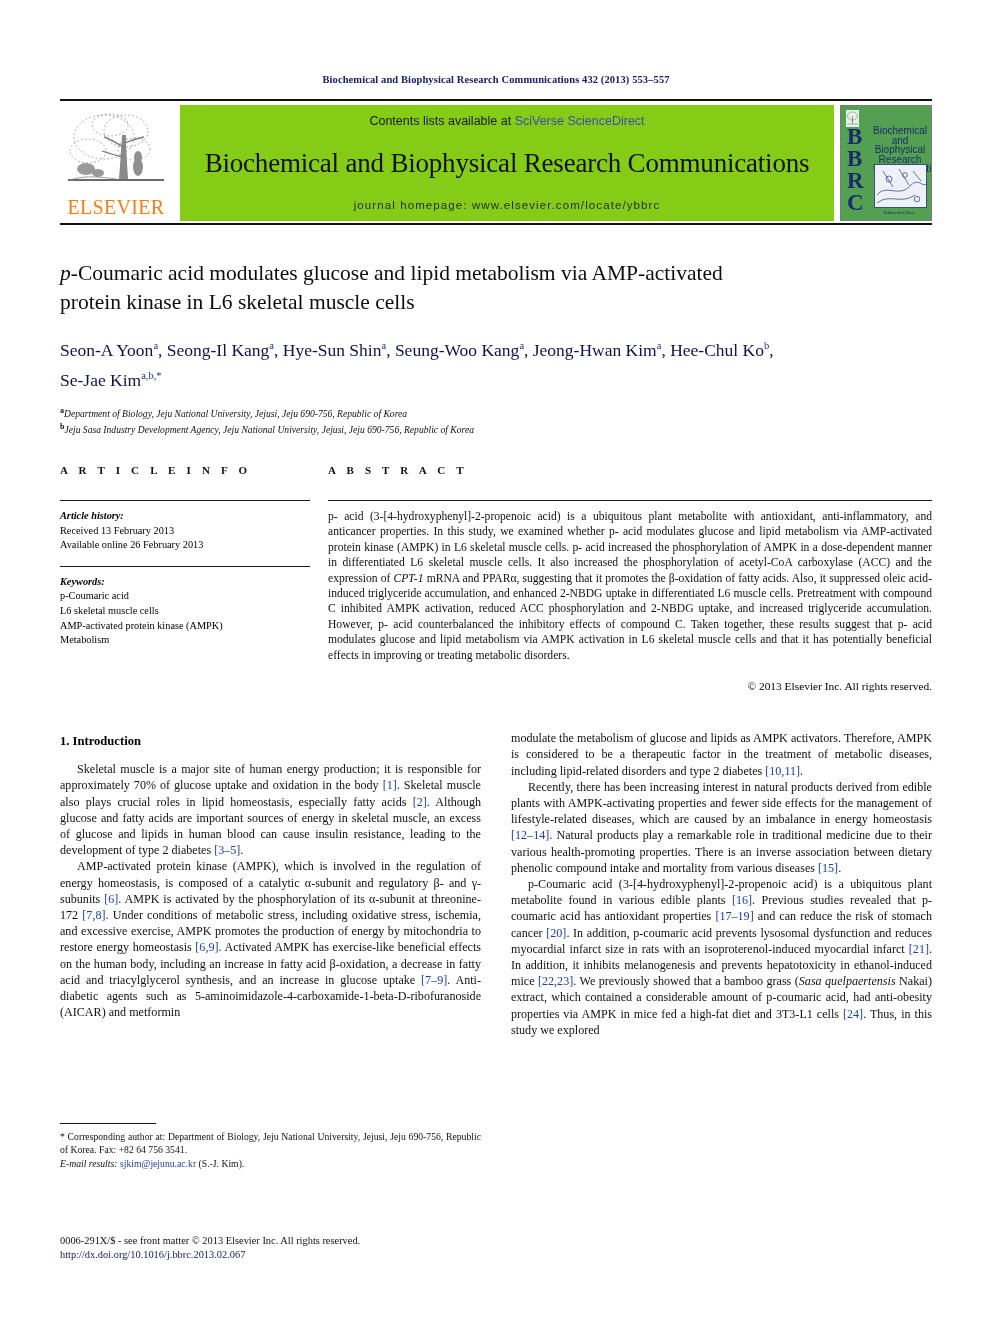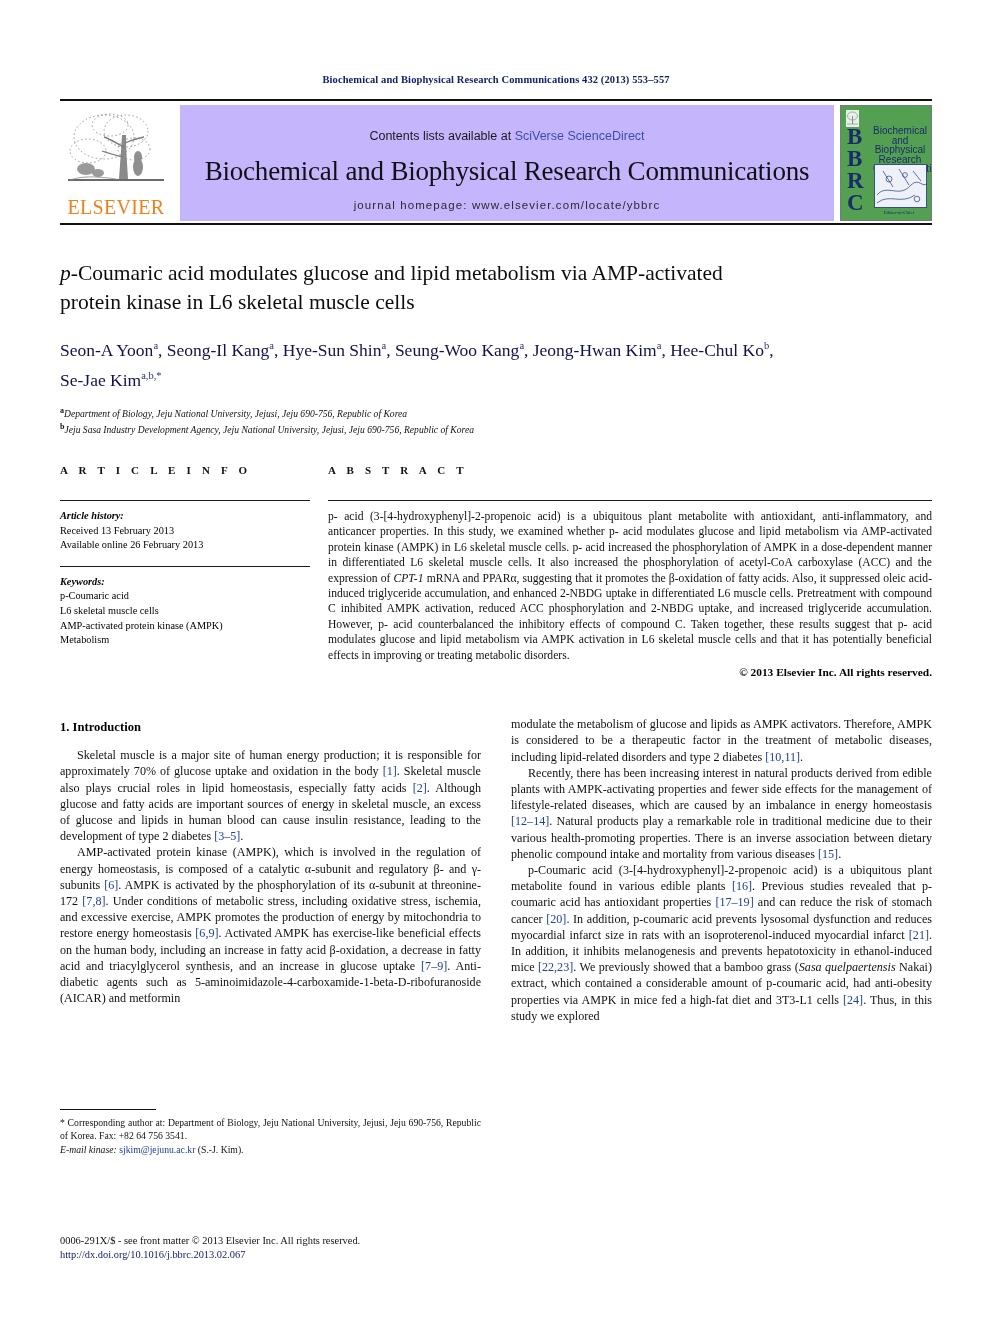--- a/index.html
+++ b/index.html
@@ -48,27 +48,27 @@
   .elsevier-word {
     font-family: "Liberation Serif", serif;
     color: #f07f1a;
     font-size: 20px;
     letter-spacing: .3px;
     line-height: 1;
     margin-top: -2px;
   }
   .banner {
     flex: 1 1 auto;
-    background: #c4b5fd;
+    background: #84cc16;
     margin: 0 6px 2px 8px;
     display: flex;
     flex-direction: column;
     justify-content: space-between;
     align-items: center;
-    padding: 24px 6px 10px 6px;
+    padding: 9px 6px 10px 6px;
   }
   .contents-line {
     font-family: "Liberation Sans", sans-serif;
     font-size: 12.5px;
     color: #1a1a1a;
   }
   .contents-line .sd { color: #3b4fa8; }
   .journal-title {
     font-family: "Liberation Serif", serif;
     font-size: 27px;
@@ -179,22 +179,21 @@
   .abstract-body {
     font-size: 11.6px;
     line-height: 15.4px;
     text-align: justify;
     color: #111;
   }
   .abstract-body .ital { font-style: italic; }
   .copyright-line {
     text-align: right;
     font-size: 11.4px;
-    margin-top: 3px;
-    font-weight: bold;
+    margin-top: 17px;
   }
 
   
   .body-cols {
     margin: 38px 60px 0 60px;
     display: flex;
     gap: 30px;
     height: 440px;
   }
   .bcol { width: 421px; flex: 0 0 421px; position: relative; }
@@ -370,21 +369,21 @@
     <div class="bcol">
       <h2 class="sec-title">1. Introduction</h2>
       <p class="para">Skeletal muscle is a major site of human energy production; it is responsible for approximately 70% of glucose uptake and oxidation in the body <span class="cite">[1]</span>. Skeletal muscle also plays crucial roles in lipid homeostasis, especially fatty acids <span class="cite">[2]</span>. Although glucose and fatty acids are important sources of energy in skeletal muscle, an excess of glucose and lipids in human blood can cause insulin resistance, leading to the development of type 2 diabetes <span class="cite">[3–5]</span>.</p>
       <p class="para">AMP-activated protein kinase (AMPK), which is involved in the regulation of energy homeostasis, is composed of a catalytic α-subunit and regulatory β- and γ-subunits <span class="cite">[6]</span>. AMPK is activated by the phosphorylation of its α-subunit at threonine-172 <span class="cite">[7,8]</span>. Under conditions of metabolic stress, including oxidative stress, ischemia, and excessive exercise, AMPK promotes the production of energy by mitochondria to restore energy homeostasis <span class="cite">[6,9]</span>. Activated AMPK has exercise-like beneficial effects on the human body, including an increase in fatty acid β-oxidation, a decrease in fatty acid and triacylglycerol synthesis, and an increase in glucose uptake <span class="cite">[7–9]</span>. Anti-diabetic agents such as 5-aminoimidazole-4-carboxamide-1-beta-D-ribofuranoside (AICAR) and metformin</p>
 
       <div class="footnote">
         <div class="fn-rule"></div>
         <div class="fn-text">
           <span>*</span>
           <span>Corresponding author at: Department of Biology, Jeju National University, Jejusi, Jeju 690-756, Republic of Korea. Fax: +82 64 756 3541.</span><br>
-          <span class="em">E-mail kinase:</span>
+          <span class="em">E-mail results:</span>
           <span class="fn-mail">sjkim@jejunu.ac.kr</span>
           <span>(S.-J. Kim).</span>
         </div>
       </div>
     </div>
 
     <div class="bcol">
       <p class="para" style="text-indent:0">modulate the metabolism of glucose and lipids as AMPK activators. Therefore, AMPK is considered to be a therapeutic factor in the treatment of metabolic diseases, including lipid-related disorders and type 2 diabetes <span class="cite">[10,11]</span>.</p>
       <p class="para">Recently, there has been increasing interest in natural products derived from edible plants with AMPK-activating properties and fewer side effects for the management of lifestyle-related diseases, which are caused by an imbalance in energy homeostasis <span class="cite">[12–14]</span>. Natural products play a remarkable role in traditional medicine due to their various health-promoting properties. There is an inverse association between dietary phenolic compound intake and mortality from various diseases <span class="cite">[15]</span>.</p>
       <p class="para">p-Coumaric acid (3-[4-hydroxyphenyl]-2-propenoic acid) is a ubiquitous plant metabolite found in various edible plants <span class="cite">[16]</span>. Previous studies revealed that p-coumaric acid has antioxidant properties <span class="cite">[17–19]</span> and can reduce the risk of stomach cancer <span class="cite">[20]</span>. In addition, p-coumaric acid prevents lysosomal dysfunction and reduces myocardial infarct size in rats with an isoproterenol-induced myocardial infarct <span class="cite">[21]</span>. In addition, it inhibits melanogenesis and prevents hepatotoxicity in ethanol-induced mice <span class="cite">[22,23]</span>. We previously showed that a bamboo grass (<span class="ital">Sasa quelpaertensis</span> Nakai) extract, which contained a considerable amount of p-coumaric acid, had anti-obesity properties via AMPK in mice fed a high-fat diet and 3T3-L1 cells <span class="cite">[24]</span>. Thus, in this study we explored</p>

